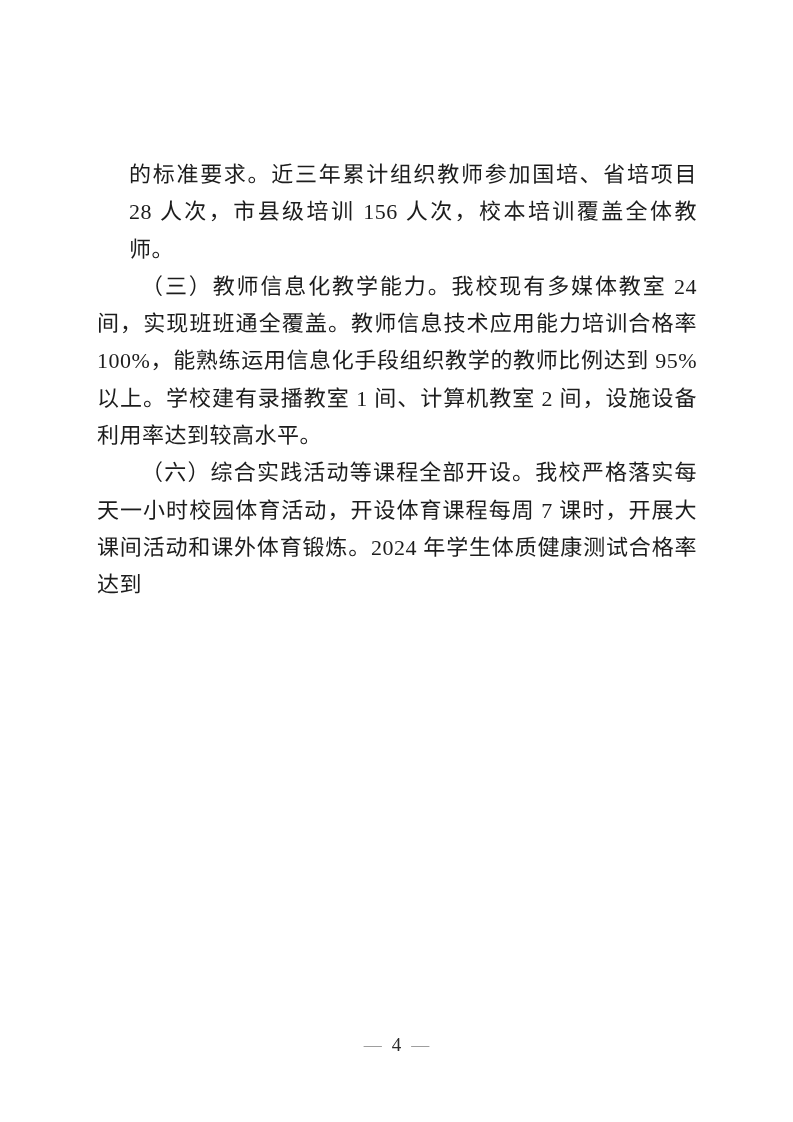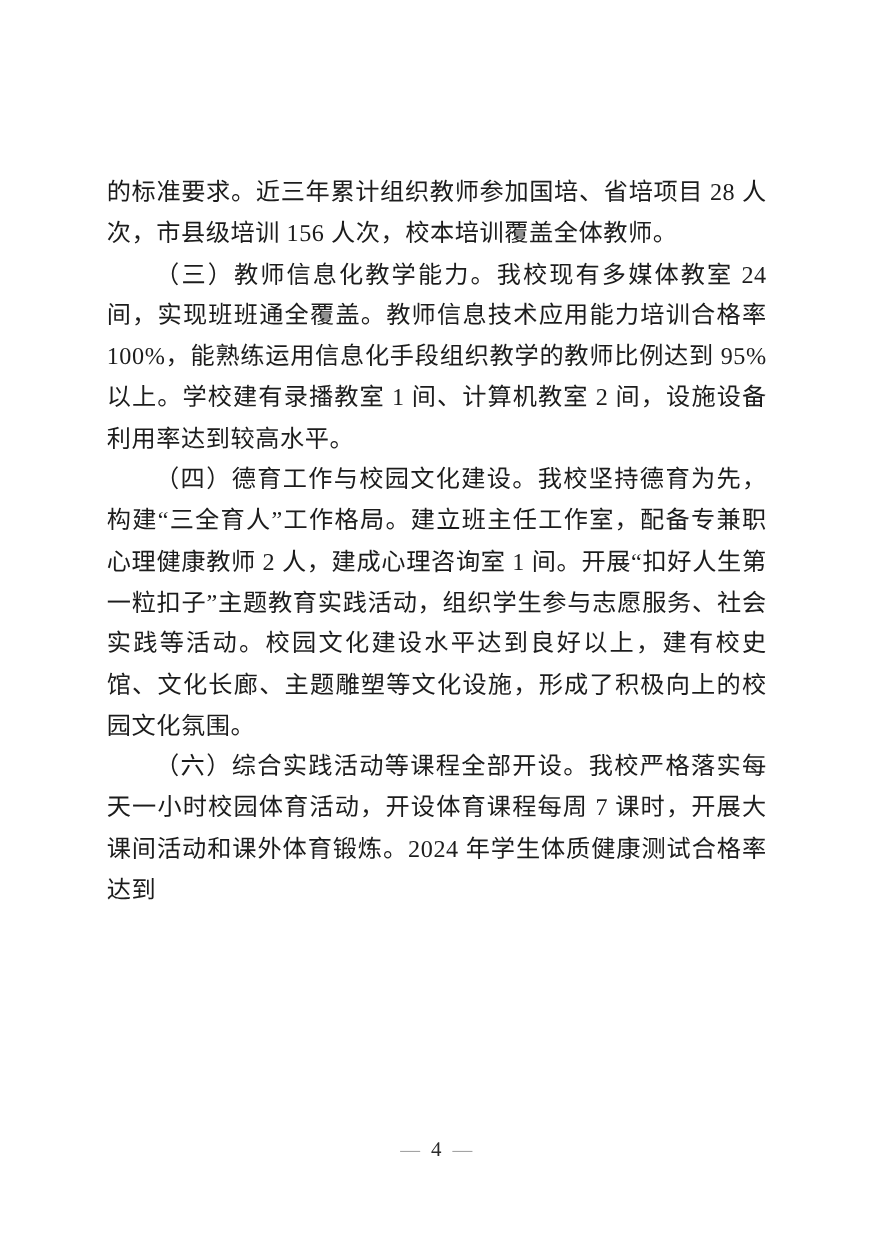--- a/index.html
+++ b/index.html
@@ -27,20 +27,21 @@
     text-justify: inter-ideograph;
     letter-spacing: 0.5px;
   }
   .doc-body p {
     margin: 0;
     padding: 0;
     text-indent: 2em;
   }
   .doc-body p.no-indent {
     text-indent: 0;
+    margin-left: 32px;
   }
   .para-heading {
     font-weight: 400;
   }
   .page-footer {
     position: absolute;
     left: 0;
     top: 1033px;
     width: 100%;
     text-align: center;
@@ -58,21 +59,20 @@
 <body>
 
 <div class="page">
 
   <div class="doc-body">
 
     <p class="no-indent"><span>的标准要求。近三年累计组织教师参加国培、省培项目 28 人次，市县级培训 156 人次，校本培训覆盖全体教师。</span></p>
 
     <p><span class="para-heading">（三）教师信息化教学能力。</span><span>我校现有多媒体教室 24 间，实现班班通全覆盖。教师信息技术应用能力培训合格率 100%，能熟练运用信息化手段组织教学的教师比例达到 95%以上。学校建有录播教室 1 间、计算机教室 2 间，设施设备利用率达到较高水平。</span></p>
 
-    <p><span class="para-heading">（四）德育工作与校园文化建设。</span><span>我校坚持德育为先，构建“三全育人”工作格局。建立班主任工作室，配备专兼职心理健康教师 2 人，建成心理咨询室 1 间。开展“扣好人生第一粒扣子”主题教育实践活动，组织学生参与志愿服务、社会实践等活动。校园文化建设水平达到良好以上，建有校史馆、文化长廊、主题雕塑等文化设施，形成了积极向上的校园文化氛围。</span></p>
 
 
     <p><span class="para-heading">（六）综合实践活动等课程全部开设。</span><span>我校严格落实每天一小时校园体育活动，开设体育课程每周 7 课时，开展大课间活动和课外体育锻炼。2024 年学生体质健康测试合格率达到</span></p>
 
   </div>
 
   <div class="page-footer"><span class="footer-dash">—</span><span>4</span><span class="footer-dash">—</span></div>
 
 </div>
 

